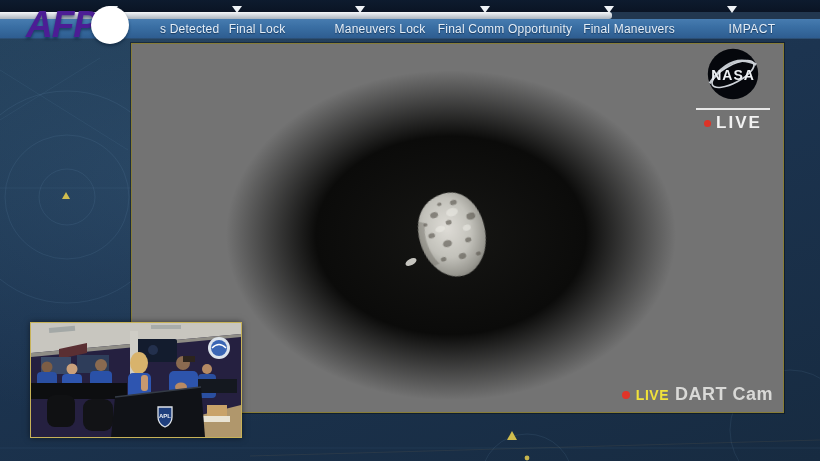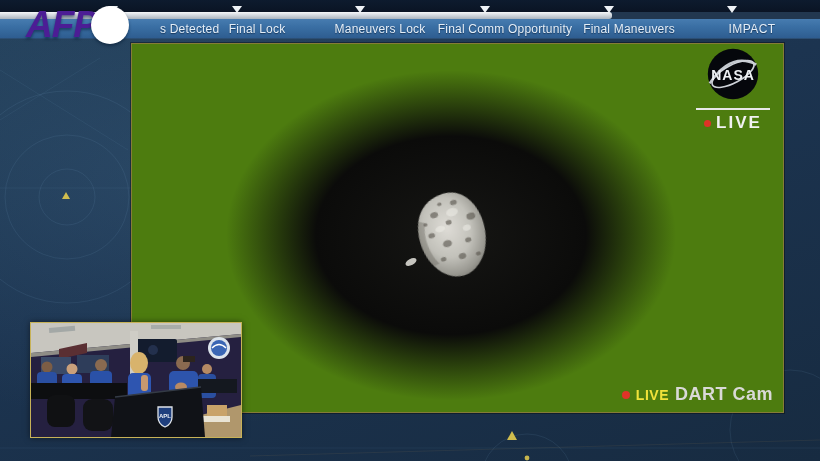--- a/index.html
+++ b/index.html
@@ -24,21 +24,21 @@
          transform:translateX(-50%);text-shadow:0 1px 1px rgba(10,30,55,.6);letter-spacing:.2px;padding-left:40px;}
   .phase.first{transform:none;}
   .phase.impact{font-weight:400;letter-spacing:.4px;}
   
   .afp{left:26px;top:6px;z-index:8;display:flex;align-items:center;}
   .afp-text{font-style:italic;font-weight:700;font-size:37px;line-height:34px;color:#4c1d95;
             letter-spacing:-1px;text-shadow:0 2px 3px rgba(5,25,50,.55);}
   .afp-circle{width:38px;height:38px;border-radius:50%;background:#ffffff;margin-left:-6px;
               box-shadow:0 2px 3px rgba(5,25,50,.5);}
   
-  .frame{left:131px;top:43px;width:651px;height:368px;background:#4d7c0f;border:1px solid #867c37;z-index:1;
+  .frame{left:131px;top:43px;width:651px;height:368px;background:#737373;border:1px solid #867c37;z-index:1;
          box-shadow:0 0 0 1px rgba(0,0,0,.35);}
   .frame-glow{left:0;top:0;width:100%;height:100%;
       background:radial-gradient(ellipse 300px 220px at 49% 52%, #161614 0%, #0b0b0a 45%, rgba(2,2,2,0) 75%);}
   
   .nasa-badge{right:10px;top:1px;width:80px;text-align:center;z-index:2;}
   .nasa-line{width:74px;height:2px;background:#e8e8e8;margin:1px auto 3px auto;}
   .live-row{display:flex;align-items:center;justify-content:center;gap:5px;}
   .live-dot{width:7px;height:7px;border-radius:50%;background:#dd3327;}
   .live-text{color:#f2f2f2;font-weight:800;font-size:17px;letter-spacing:2px;}
   

